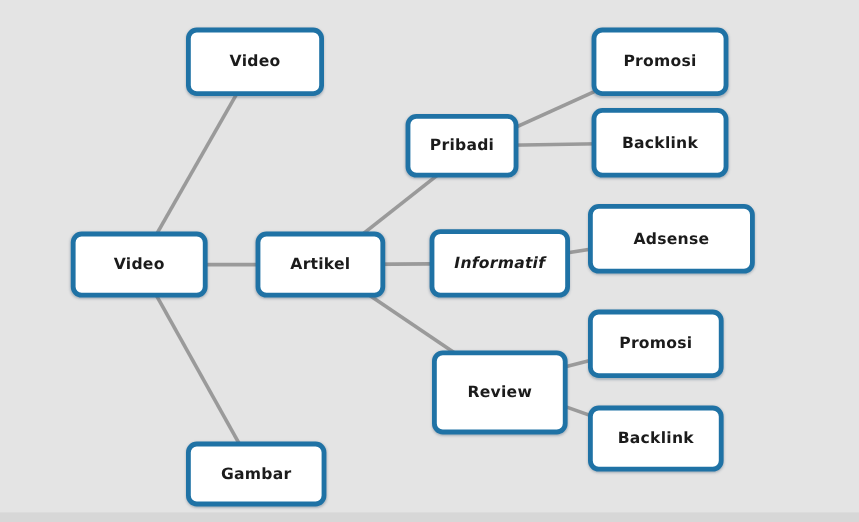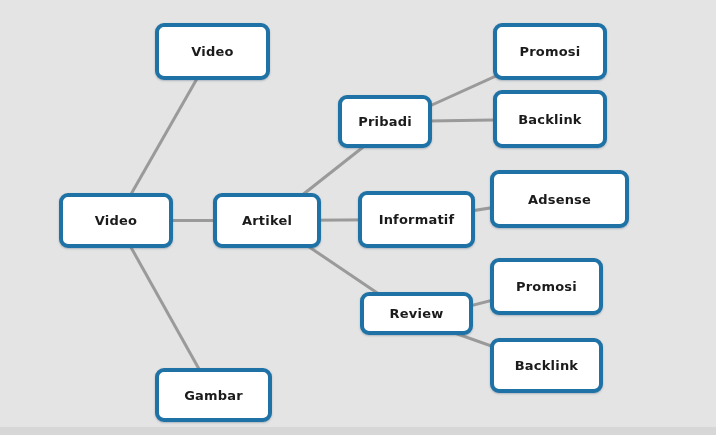--- a/index.html
+++ b/index.html
@@ -75,24 +75,24 @@
       </div>
       <div class="node" style="left: 155px; top: 368px; width: 117px; height: 54px;">
         <span class="node-label">Gambar</span>
       </div>
       <div class="node" style="left: 213px; top: 193px; width: 108px; height: 55px;">
         <span class="node-label">Artikel</span>
       </div>
       <div class="node" style="left: 338px; top: 95px; width: 94px; height: 53px;">
         <span class="node-label">Pribadi</span>
       </div>
-      <div class="node" style="left: 358px; top: 191px; width: 117px; height: 57px;">
+      <div class="node" style="left: 358px; top: 191px; width: 117px; height: 57px; font-style: italic;">
         <span class="node-label">Informatif</span>
       </div>
-      <div class="node" style="left: 360px; top: 292px; width: 113px; height: 43px;">
+      <div class="node" style="left: 360px; top: 292px; width: 113px; height: 70px;">
         <span class="node-label">Review</span>
       </div>
       <div class="node" style="left: 493px; top: 23px; width: 114px; height: 57px;">
         <span class="node-label">Promosi</span>
       </div>
       <div class="node" style="left: 493px; top: 90px; width: 114px; height: 58px;">
         <span class="node-label">Backlink</span>
       </div>
       <div class="node" style="left: 490px; top: 170px; width: 139px; height: 58px;">
         <span class="node-label">Adsense</span>

